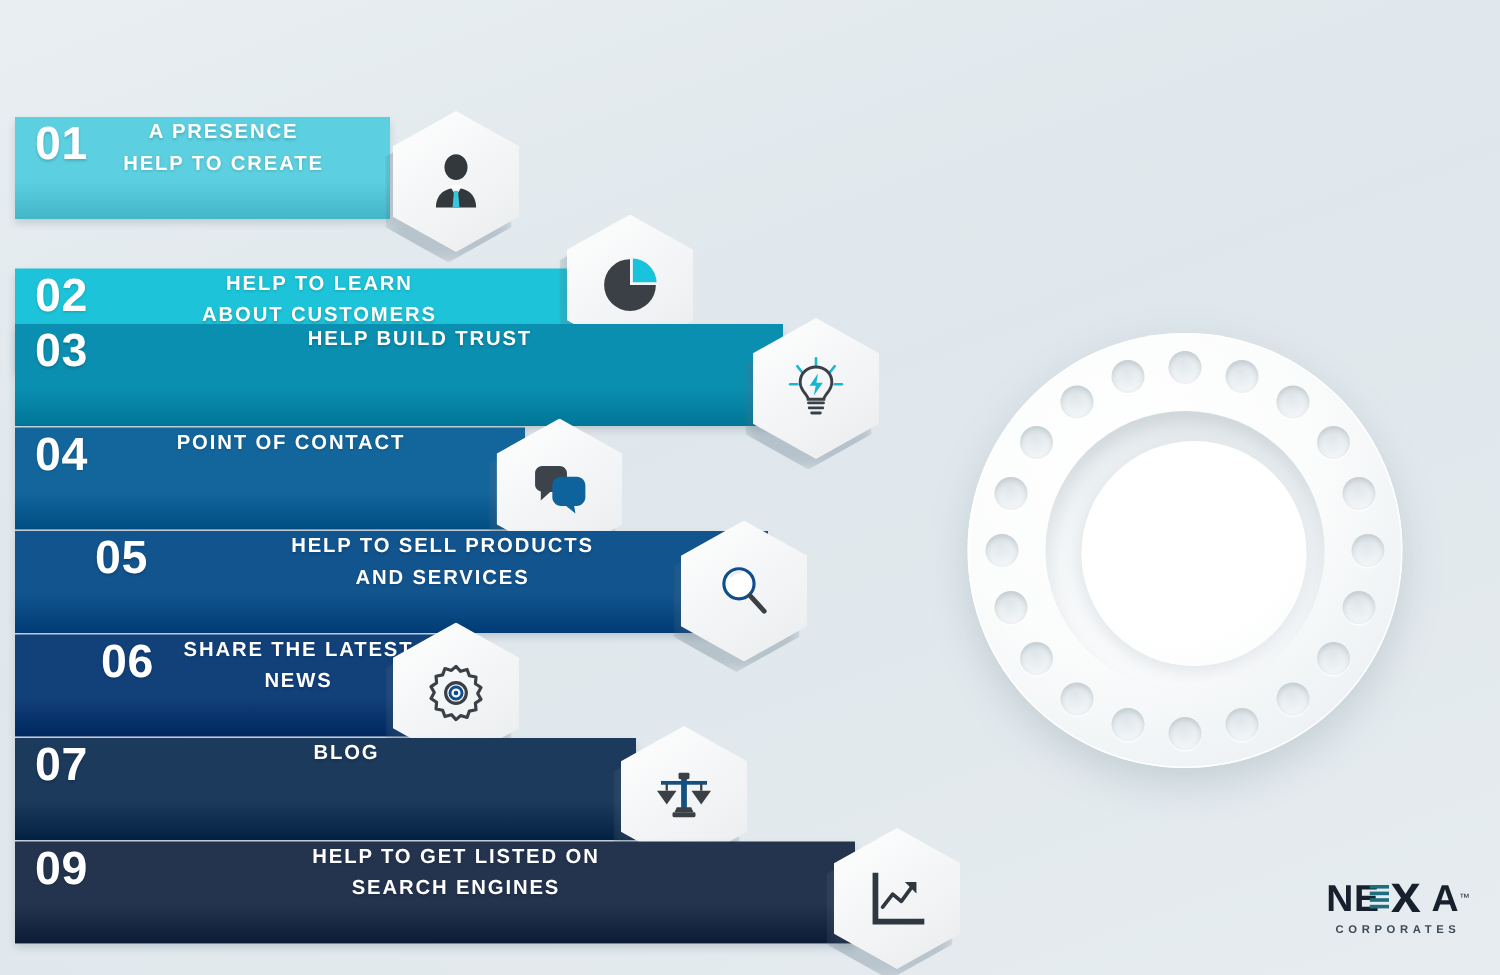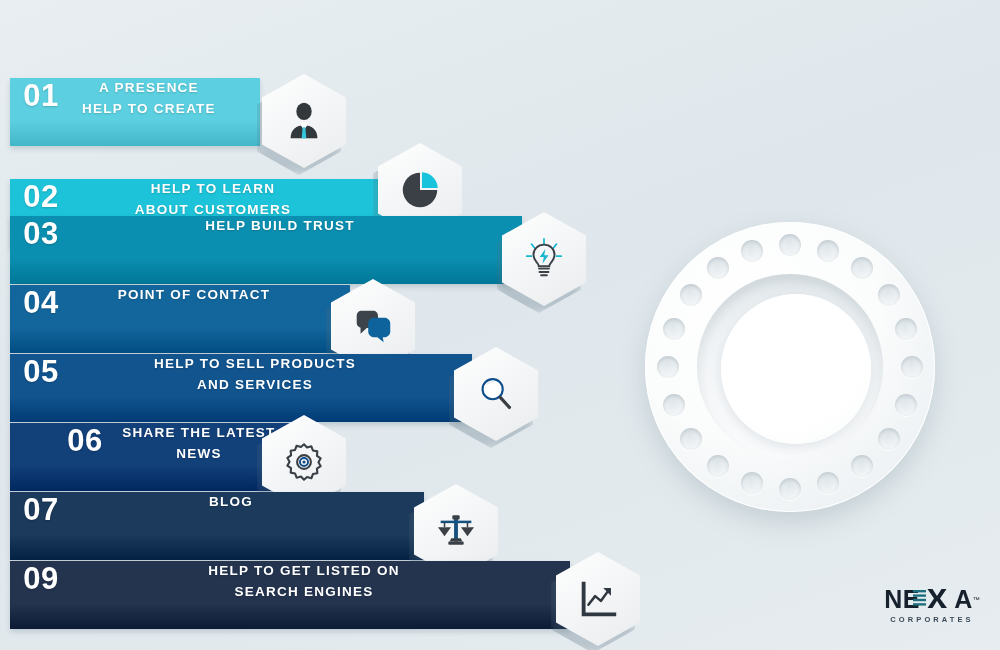--- a/index.html
+++ b/index.html
@@ -191,21 +191,21 @@
       </div>
       <div class="hexshadow" style="left: 326px; top: 286px;"></div>
       <div class="hex" style="left: 331px; top: 279px;">
         <div>
           <svg width="46" height="46" viewBox="0 0 48 48">
             <path d="M7 13c0-2.8 2.3-5 5.1-5h12c2.8 0 5.1 2.2 5.1 5v8c0 2.8-2.3 5-5.1 5h-6.6L11 32v-6.3C8.7 25 7 23.2 7 21z" fill="#3d434a"></path>
             <path d="M19 21.5c0-3.3 2.7-6 6-6h11c3.3 0 6 2.7 6 6v8.3c0 3.3-2.7 6-6 6h-1.8l.9 5.2-6.5-5.2H25c-3.3 0-6-2.7-6-6z" fill="#0f639c"></path>
           </svg>
         </div>
       </div>
-      <div class="bar" style="top: 354px; width: 462px; background: linear-gradient(rgb(18, 84, 142) 0%, rgb(18, 84, 142) 62%, rgb(0, 59, 117) 100%);">
+      <div class="bar" style="top: 354px; width: 462px; background: linear-gradient(rgb(18, 84, 142) 0%, rgb(18, 84, 142) 62%, rgb(0, 59, 117) 100%); padding-left: 40px;">
         <div class="num">05</div>
         <div class="lbl">
           <span>HELP TO SELL PRODUCTS</span>
           <span>AND SERVICES</span>
         </div>
       </div>
       <div class="hexshadow" style="left: 449px; top: 354px;"></div>
       <div class="hex" style="left: 454px; top: 347px;">
         <div>
           <svg width="46" height="46" viewBox="0 0 48 48">

